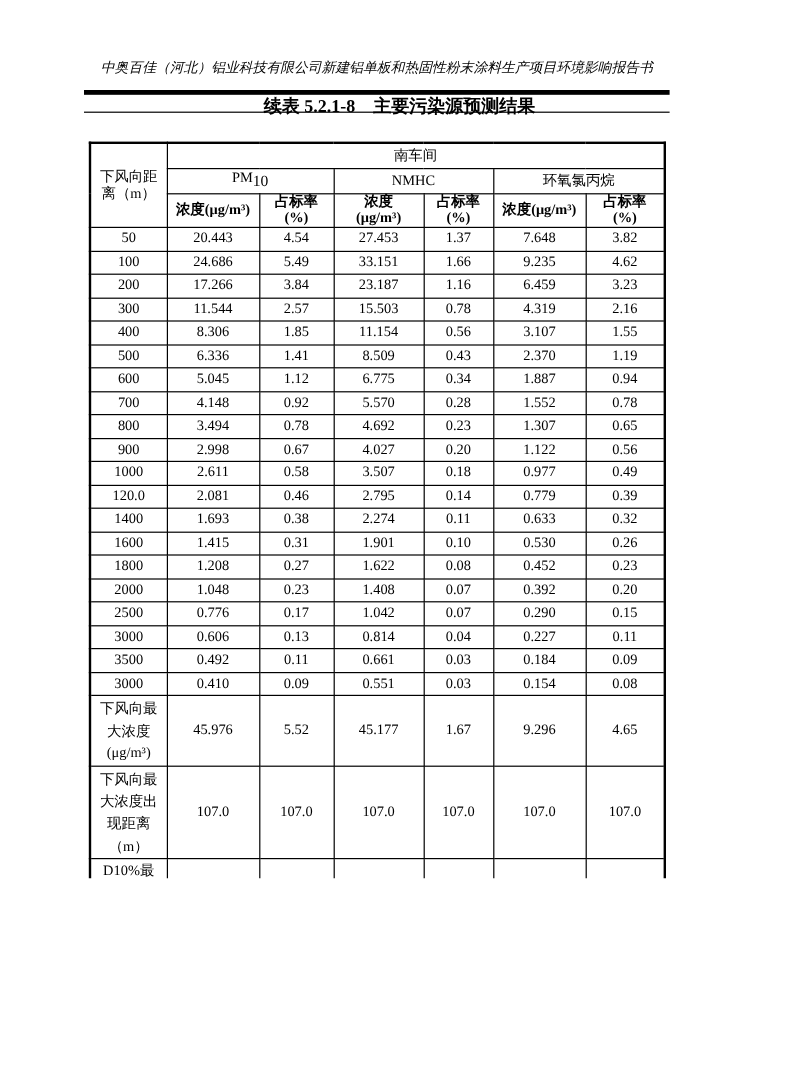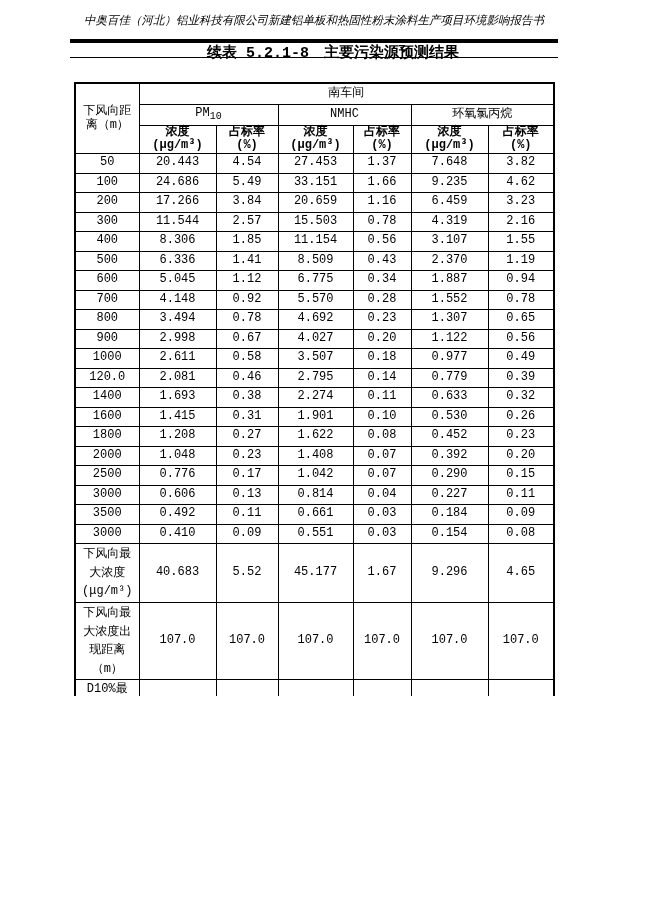--- a/index.html
+++ b/index.html
@@ -2,23 +2,24 @@
 <html><head>
 <meta charset="utf-8">
 <style>
   * { margin: 0; padding: 0; box-sizing: border-box; }
   html, body { background: #ffffff; }
   .page {
     position: relative;
     width: 666px;
     height: 696px;
     background: #ffffff;
-    font-family: Liberation Mono, monospace;
+    font-family: Liberation Serif, serif;
     color: #000;
     overflow: hidden;
+    margin-top: 36px;
   }
   .doc-header-text {
     position: absolute;
     top: 13px; left: 70px; width: 488px;
     text-align: center;
     font-size: 11.5px;
     font-style: italic;
     letter-spacing: 0px;
     white-space: nowrap;
   }
@@ -50,21 +51,21 @@
   }
   tr.h1 { height: 21px; }
   tr.h2 { height: 21px; }
   tr.h3 { height: 28px; }
   tr.data-row { height: 19.5px; }
   tr.sum-0 { height: 59px; }
   tr.sum-1 { height: 77px; }
   tr.sum-2 { height: 57px; }
   td.bold { font-weight: bold; }
   .pre { white-space: pre-line; }
-  td sub { font-size: 10px; text-align: center; }
+  td sub { font-size: 13px; text-align: center; }
   tr.sum-0 td.label-cell, tr.sum-1 td.label-cell, tr.sum-2 td.label-cell { line-height: 1.55; }
   .rule-bottom { position: absolute; left: 72px; width: 480px; background: #000; }
   .rule-thin-bottom  { top: 834px; height: 1px; }
   .rule-thick-bottom { top: 836px; height: 3px; }
   .page-number {
     position: absolute;
     top: 841px; left: 73px;
     font-size: 10px;
   }
 </style>
@@ -127,21 +128,21 @@
           <td>5.49</td>
           <td>33.151</td>
           <td>1.66</td>
           <td>9.235</td>
           <td>4.62</td>
         </tr>
         <tr class="data-row">
           <td>200</td>
           <td>17.266</td>
           <td>3.84</td>
-          <td>20.659</td>
+          <td>23.187</td>
           <td>1.16</td>
           <td>6.459</td>
           <td>3.23</td>
         </tr>
         <tr class="data-row">
           <td>300</td>
           <td>11.544</td>
           <td>2.57</td>
           <td>15.503</td>
           <td>0.78</td>
@@ -289,21 +290,21 @@
           <td>0.09</td>
           <td>0.551</td>
           <td>0.03</td>
           <td>0.154</td>
           <td>0.08</td>
         </tr>
         <tr class="sum-0">
           <td class="pre label-cell">下风向最
 大浓度
 (μg/m³)</td>
-          <td>40.683</td>
+          <td>45.976</td>
           <td>5.52</td>
           <td>45.177</td>
           <td>1.67</td>
           <td>9.296</td>
           <td>4.65</td>
         </tr>
         <tr class="sum-1">
           <td class="pre label-cell">下风向最
 大浓度出
 现距离

